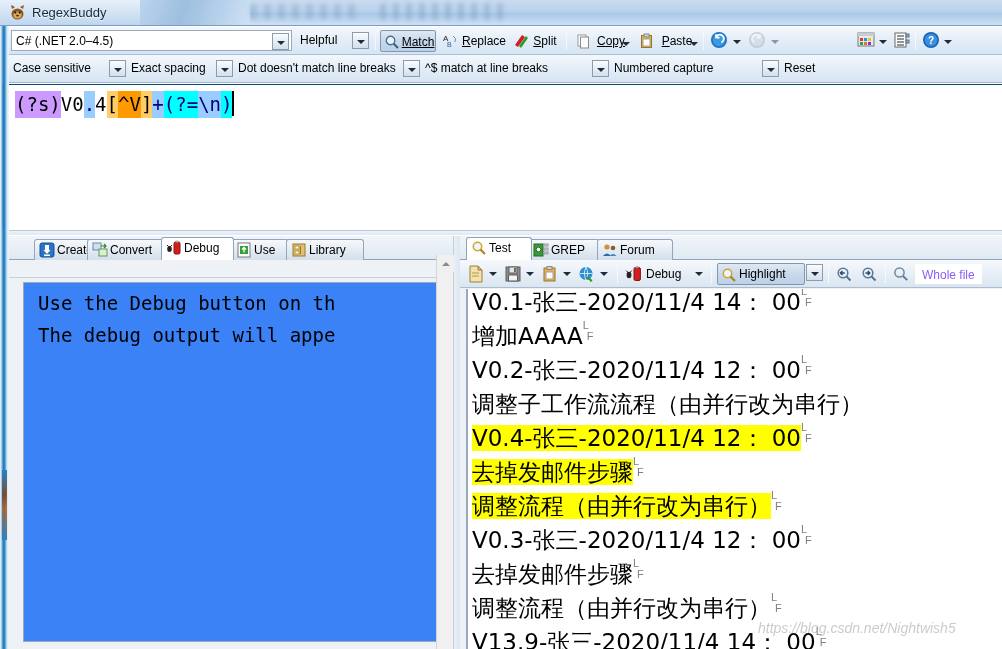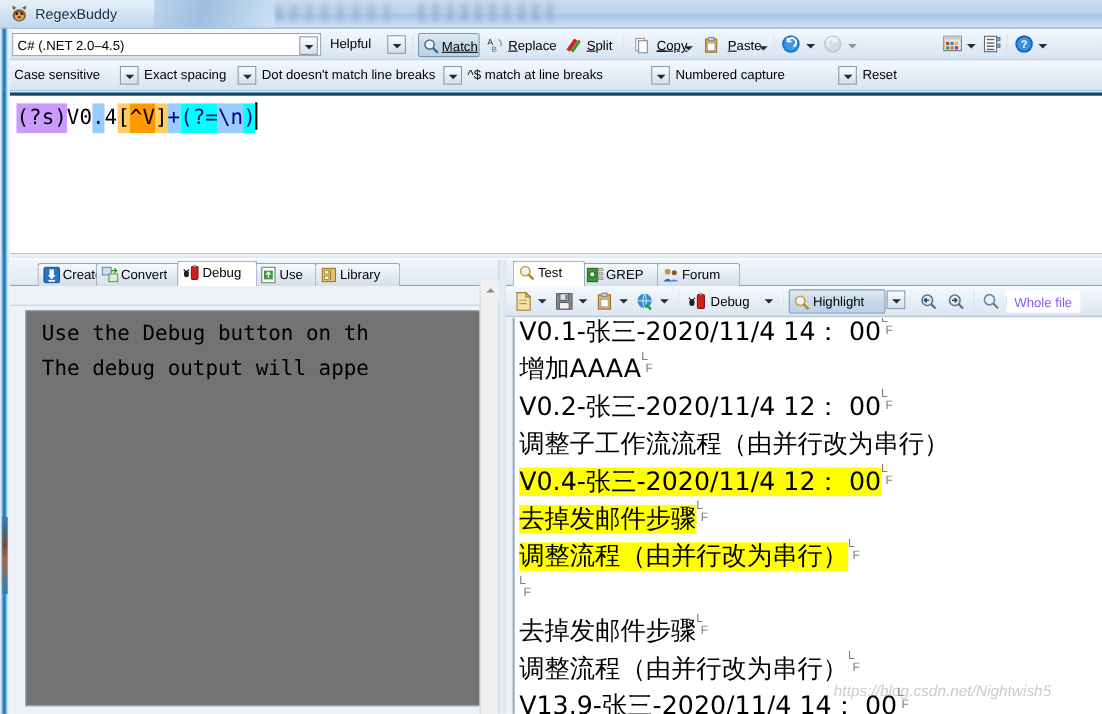--- a/index.html
+++ b/index.html
@@ -119,21 +119,21 @@
     position: absolute; left: 3px; top: 3px; width: 16px; height: 16px;
   }
   .sep {
     position: absolute; top: 5px; width: 1px; height: 18px;
     background: #a8b8c8; border-right: 1px solid #f3f8fc;
   }
 
   
   .rxpane {
     position: absolute; left: 9px; top: 84px; width: 993px; height: 154px;
-    background: #ffffff; border-top: 3px solid #0c4a6e; text-decoration: underline;
+    background: #ffffff; border-top: 1px solid #0c4a6e; text-decoration: underline;
   }
   .rxline {
     position: absolute; left: 6px; top: 6px; height: 28px;
     font-family: "DejaVu Sans Mono", monospace;
     font-size: 19px; white-space: nowrap;
     letter-spacing: 0px;
   }
   .rxseg { display: inline-block; padding: 2px 0 3px 0; }
   .caret {
     display: inline-block; width: 2px; height: 25px;
@@ -183,21 +183,21 @@
   }
   .tabico { position: absolute; left: 4px; top: 2px; width: 16px; height: 16px; }
 
   
   .dbgtoolzone {
     position: absolute; left: 0; top: 24px; width: 100%; height: 18px;
     background: #eef2f7; border-bottom: 1px solid #c4d0dd;
   }
   .dbgbox {
     position: absolute; left: 14px; top: 46px; width: 424px; height: 360px;
-    background: #737373; border: 1px solid #9aa9bb;
+    background: #3b82f6; border: 1px solid #9aa9bb;
     overflow: hidden;
   }
   .dbgtext {
     position: absolute; left: 14px; top: 10px;
     font-family: "DejaVu Sans Mono", monospace;
     font-size: 19px; color: #000; line-height: 32px; white-space: pre;
   }
   .panel-bg {
     position: absolute; left: 0; top: 24px; width: 100%; height: 389px;
     background: #eef2f7;
@@ -668,21 +668,21 @@
 
     <div class="subj-border"></div>
     <div class="subject" id="subject">
         <div class="sline" style="top: -4px;"><span class="cjk">V0.1-张三-2020/11/4 14： 00</span><span class="lfmark"><span class="l1">L</span><span class="l2">F</span></span></div>
         <div class="sline" style="top: 30px;"><span class="cjk">增加AAAA</span><span class="lfmark"><span class="l1">L</span><span class="l2">F</span></span></div>
         <div class="sline" style="top: 64px;"><span class="cjk">V0.2-张三-2020/11/4 12： 00</span><span class="lfmark"><span class="l1">L</span><span class="l2">F</span></span></div>
         <div class="sline" style="top: 98px;"><span class="cjk">调整子工作流流程（由并行改为串行）</span></div>
         <div class="sline" style="top: 132px;"><span class="hl cjk">V0.4-张三-2020/11/4 12： 00</span><span class="lfmark"><span class="l1">L</span><span class="l2">F</span></span></div>
         <div class="sline" style="top: 166px;"><span class="hl cjk">去掉发邮件步骤</span><span class="lfmark"><span class="l1">L</span><span class="l2">F</span></span></div>
         <div class="sline" style="top: 200px;"><span class="hl cjk">调整流程（由并行改为串行）</span><span class="lfmark"><span class="l1">L</span><span class="l2">F</span></span></div>
-        <div class="sline" style="top: 234px;"><span class="lfmark"><span class="l1">L</span><span class="l2">F</span></span></div>
+        <div class="sline" style="top: 234px;"><span class="cjk">V0.3-张三-2020/11/4 12： 00</span><span class="lfmark"><span class="l1">L</span><span class="l2">F</span></span></div>
         <div class="sline" style="top: 268px;"><span class="cjk">去掉发邮件步骤</span><span class="lfmark"><span class="l1">L</span><span class="l2">F</span></span></div>
         <div class="sline" style="top: 302px;"><span class="cjk">调整流程（由并行改为串行）</span><span class="lfmark"><span class="l1">L</span><span class="l2">F</span></span></div>
         <div class="sline" style="top: 336px;"><span class="cjk">V13.9-张三-2020/11/4 14： 00</span><span class="lfmark"><span class="l1">L</span><span class="l2">F</span></span></div>
       </div>
   </div>
 
   <div class="watermark">https://blog.csdn.net/Nightwish5</div>
 </div>
 
 </body></html>

